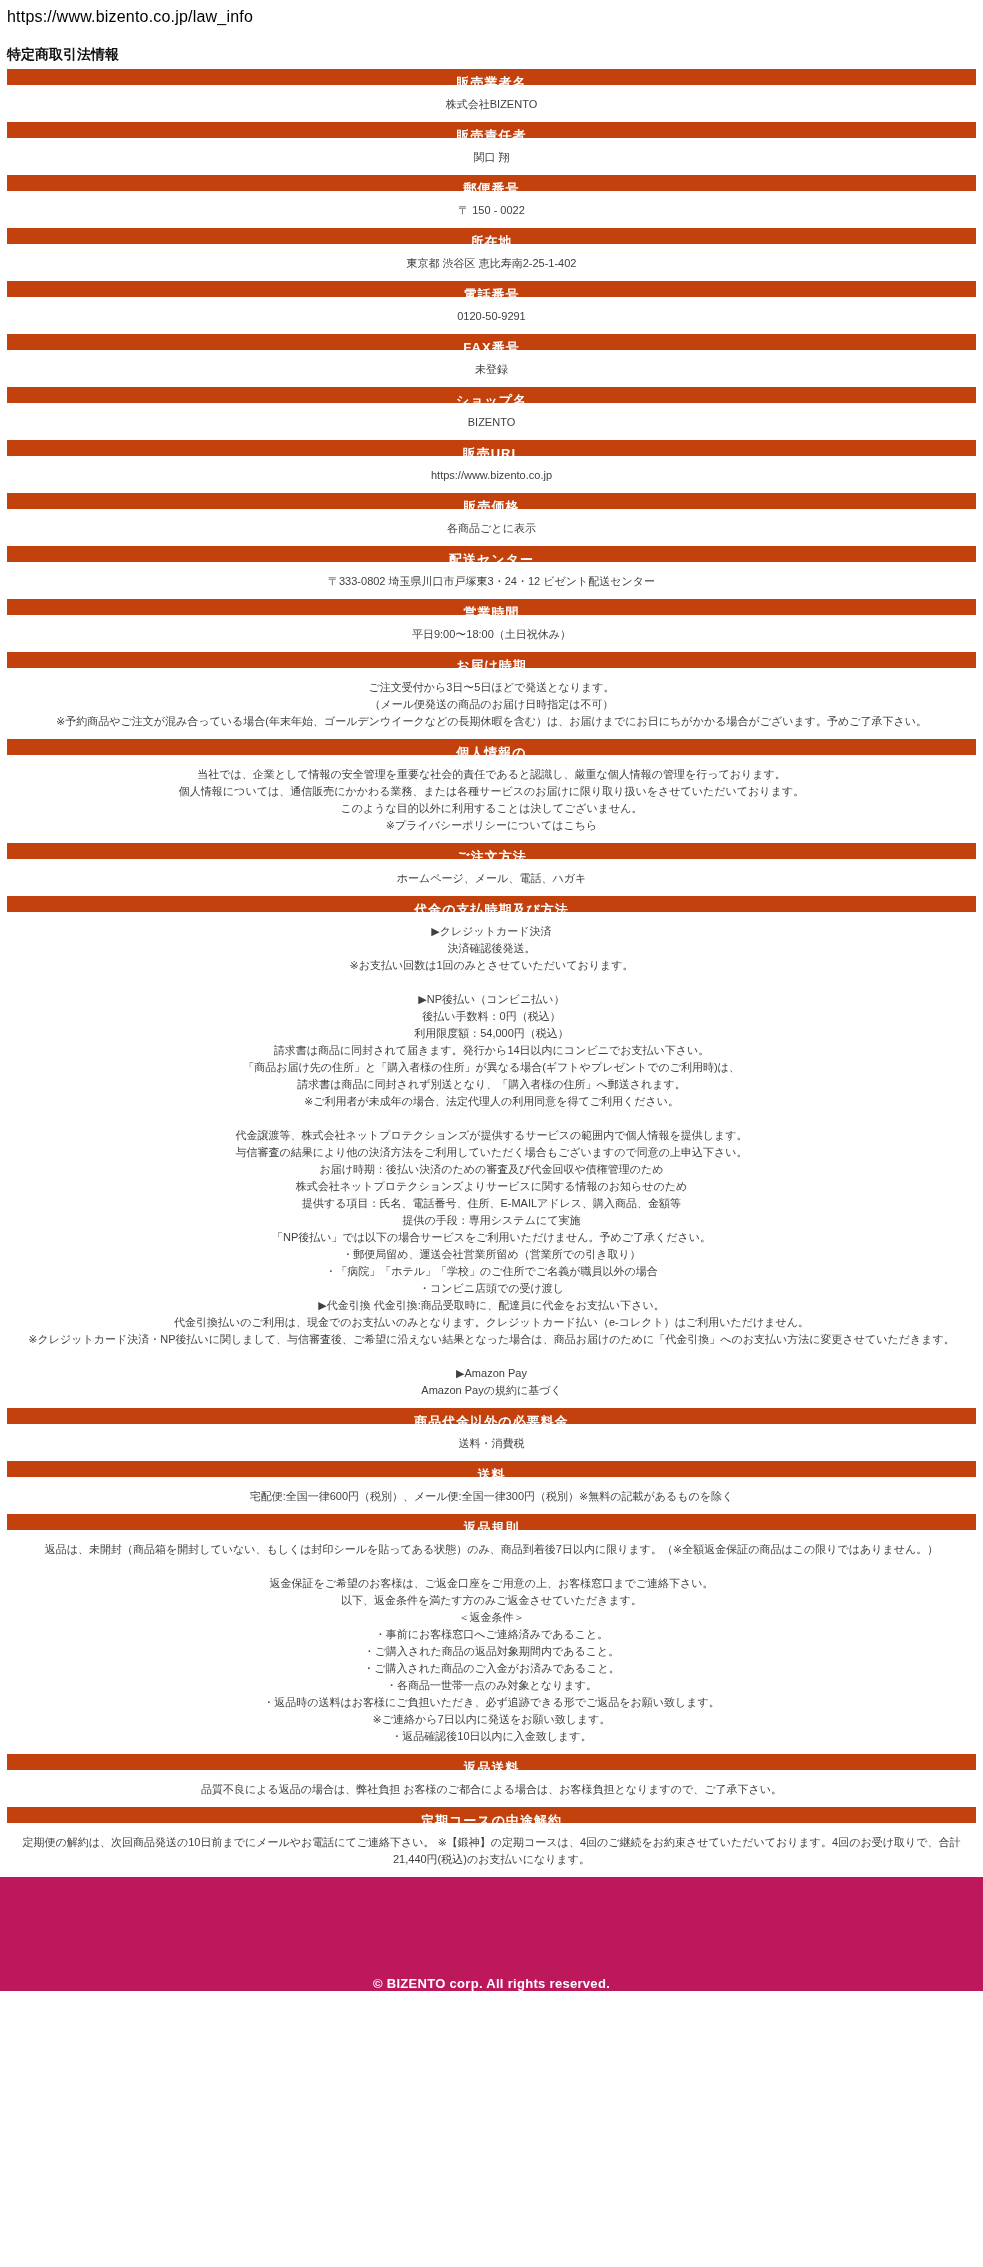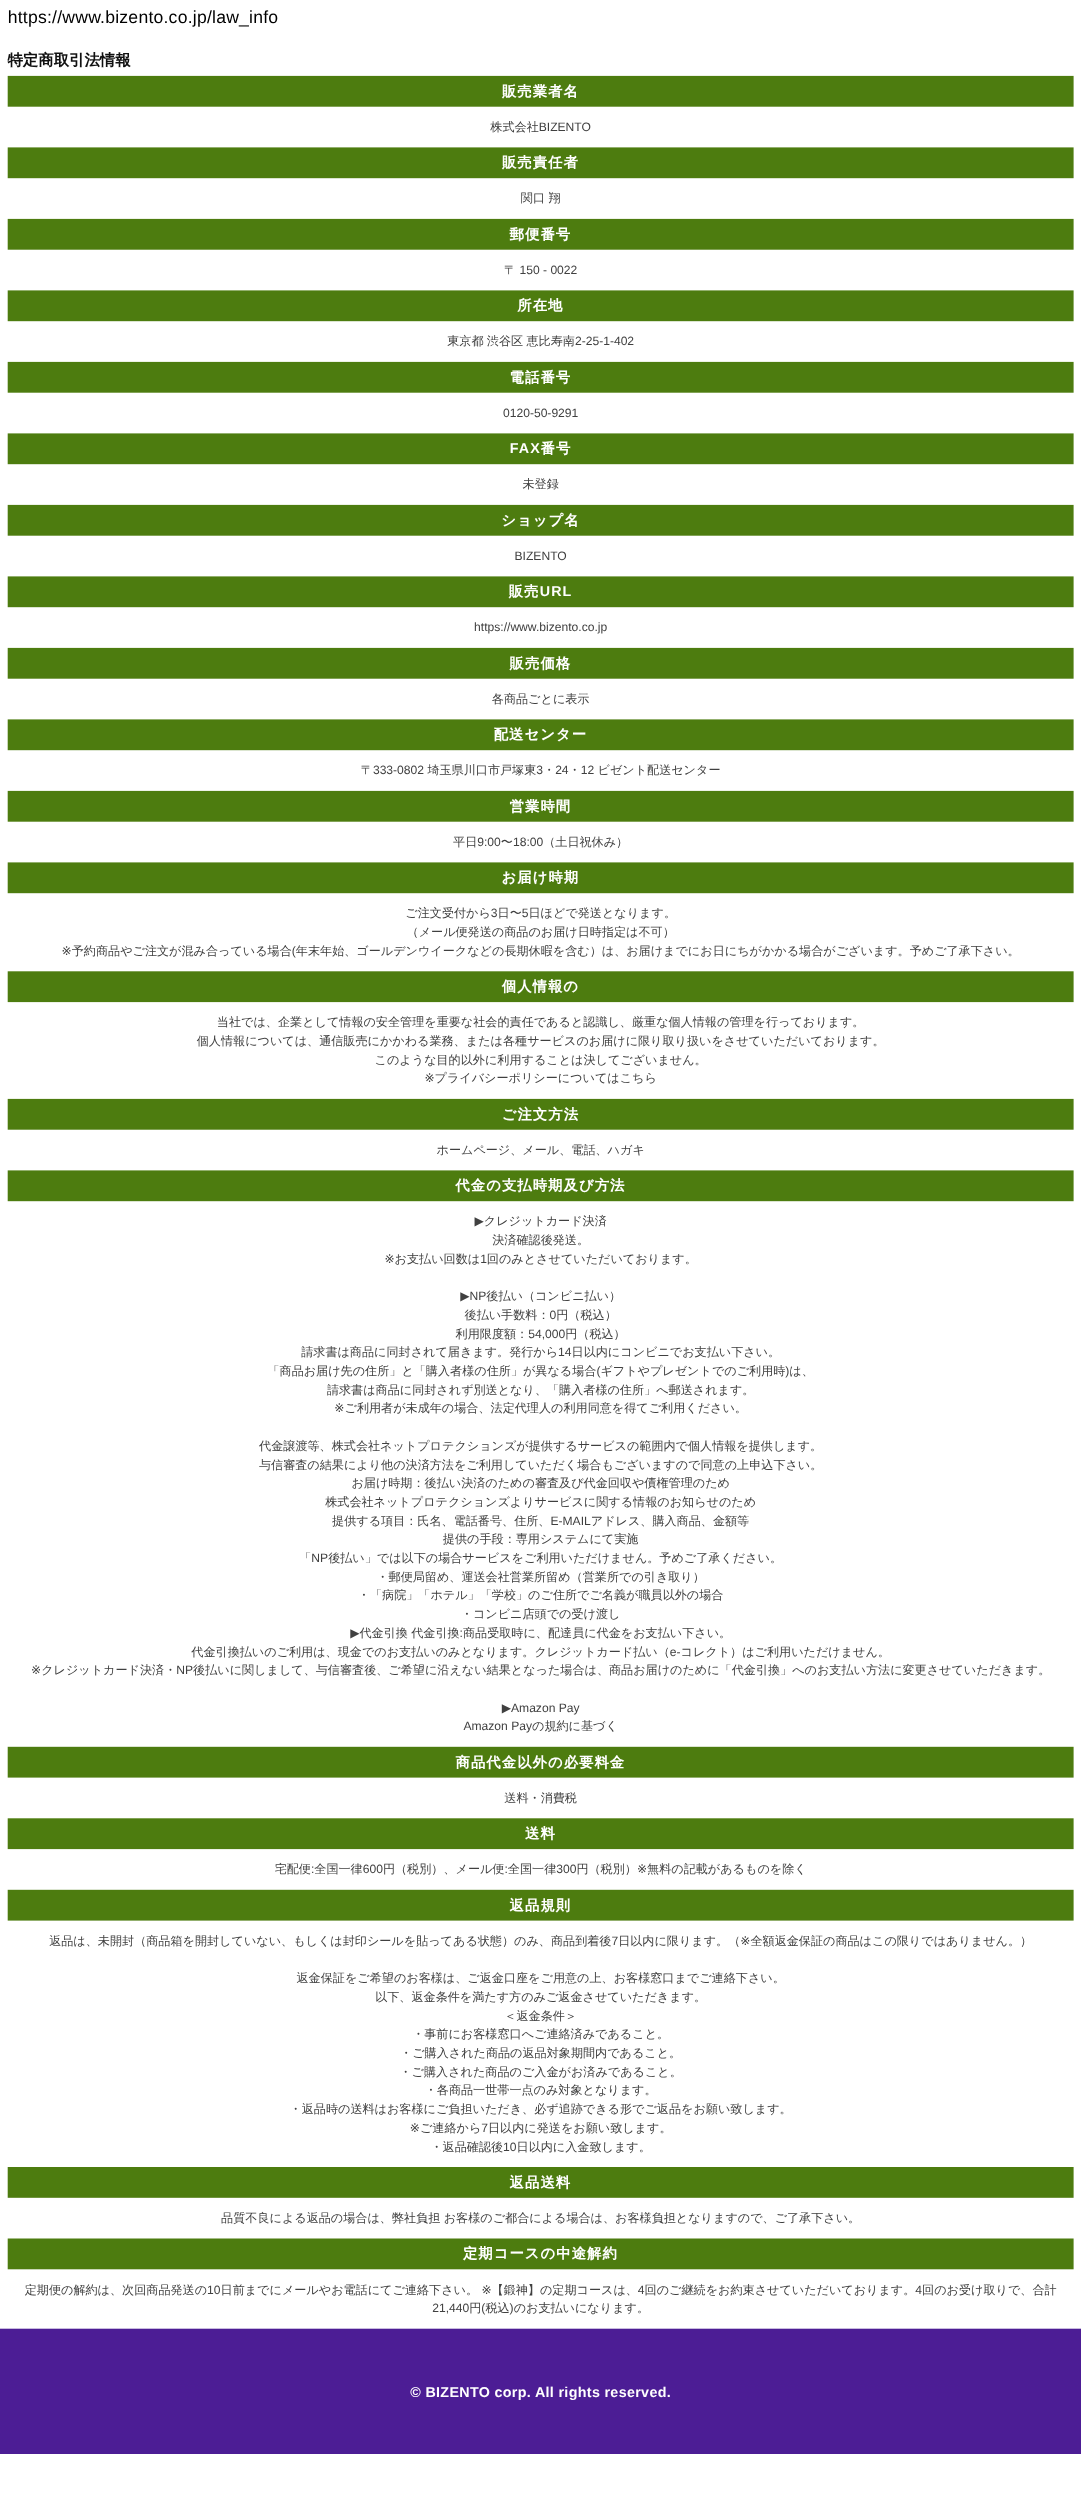--- a/index.html
+++ b/index.html
@@ -12,35 +12,35 @@
   .page{padding:0 7px;}
   .url-line{
     font-size:16px;color:#000;margin:8px 0 0 0;line-height:18px;
     letter-spacing:0.2px;
   }
   .page-title{
     font-size:14px;font-weight:bold;color:#111;
     margin:20px 0 6px 0;line-height:17px;
   }
   .law-section .bar{
-    background:#4d7c0f;color:#ffffff;
-    height:28px;line-height:28px;
+    background:#c2410c;color:#ffffff;
+    height:16px;line-height:28px;
     text-align:center;font-size:13px;font-weight:bold;
     letter-spacing:1px;
   }
   .law-section .content{margin:11px 0 9px 0;text-align:center;}
   .law-section .line{
     font-size:11px;line-height:17px;color:#404040;
     white-space:normal;
   }
   .site-footer{
     margin-top:8px;
-    background:#4c1d95;color:#ffffff;
+    background:#be185d;color:#ffffff;
     height:114px;width:983px;
-    display:flex;align-items:center;justify-content:center;
+    display:flex;align-items:flex-end;justify-content:center;
     font-size:13px;font-weight:bold;letter-spacing:0.3px;
   }
 </style>
 </head>
 <body>
 
 <div class="page">
   <div class="url-line">https://www.bizento.co.jp/law_info</div>
 
   <div class="page-title">特定商取引法情報</div>

